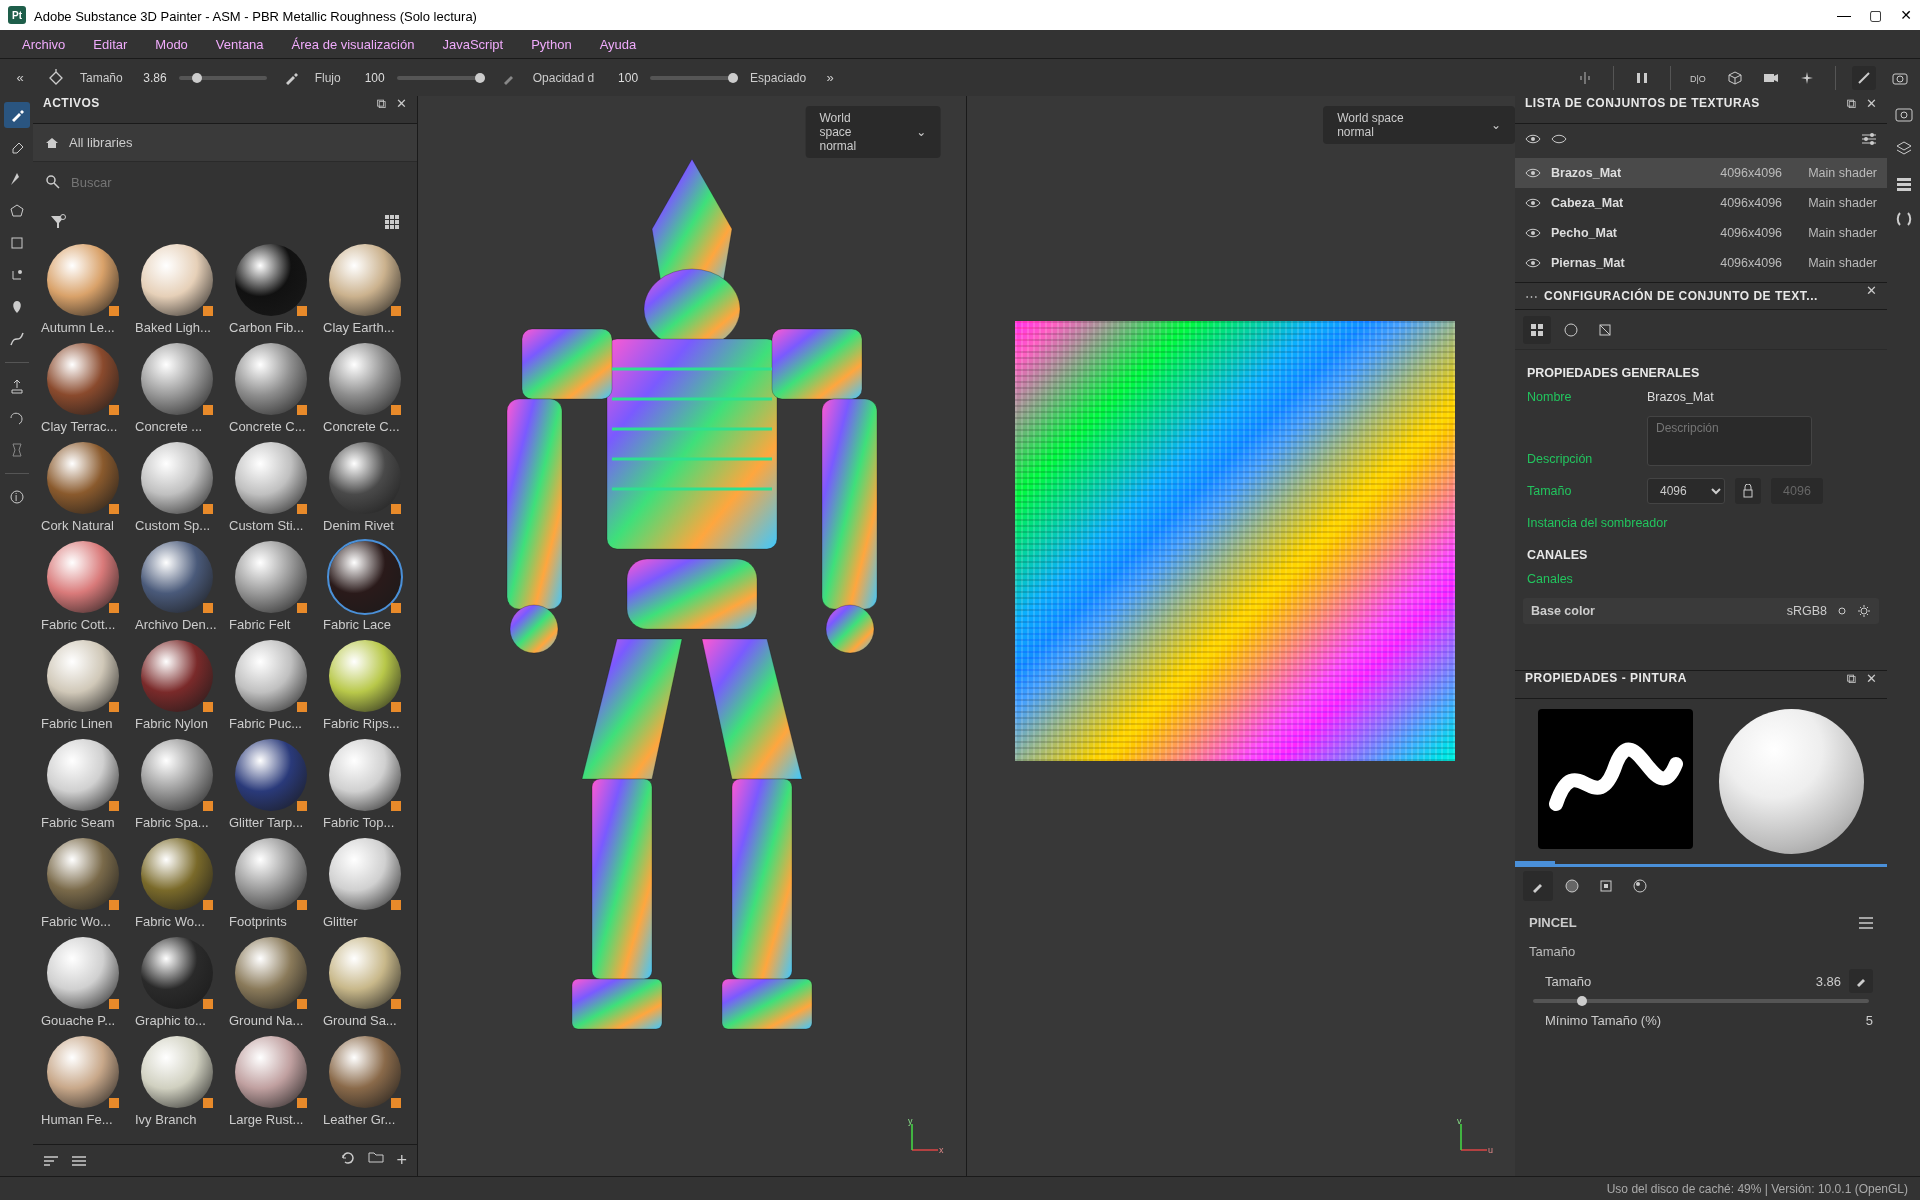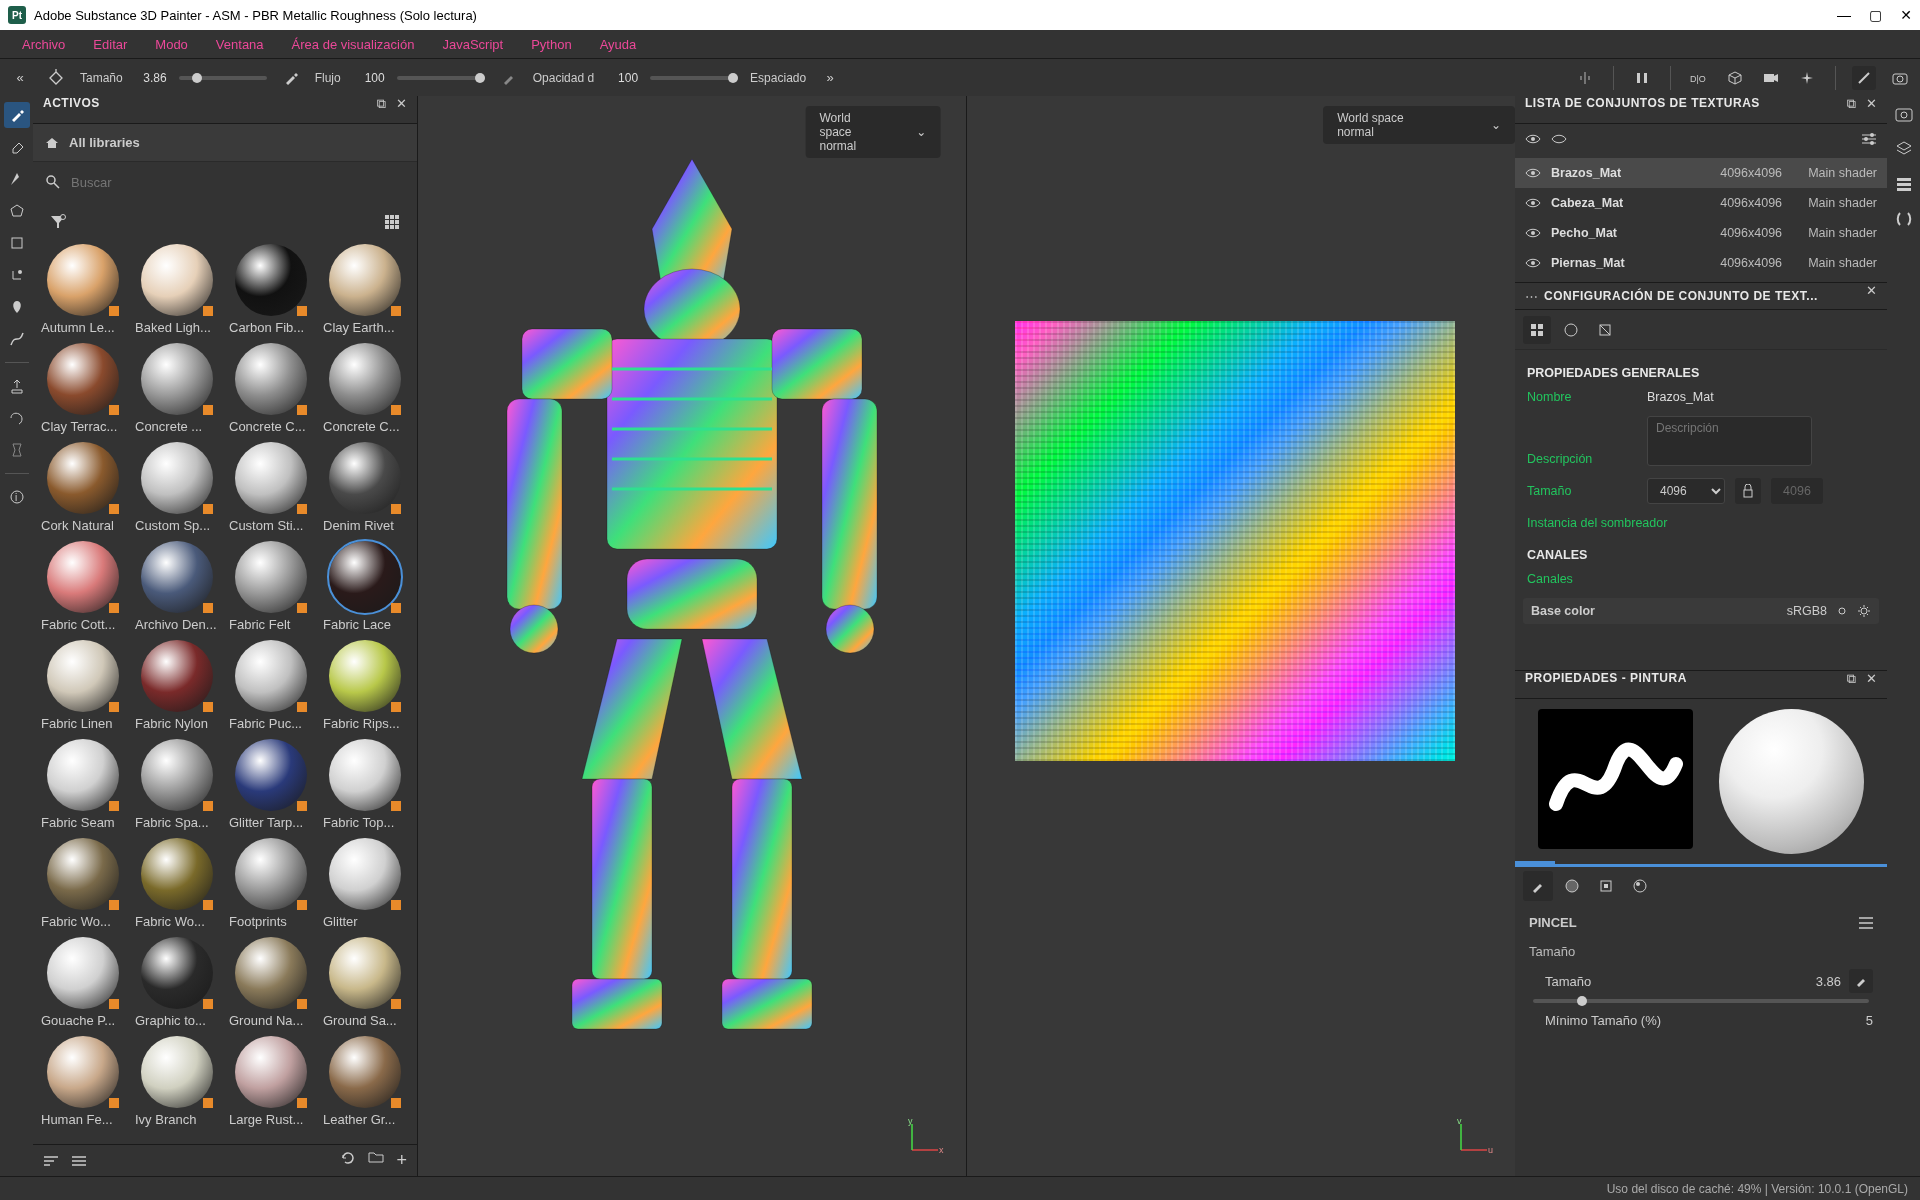--- a/index.html
+++ b/index.html
@@ -1,23 +1,23 @@
 <!DOCTYPE html>
 <html><head>
 <meta charset="utf-8">
 <style>
 *{box-sizing:border-box;margin:0;padding:0;font-family:'Segoe UI',Arial,sans-serif;user-select:none}
 html,body{width:1920px;height:1200px;overflow:hidden;background:#1a1a1a;color:#ccc;font-size:13px}
 .title-bar{height:30px;background:#fff;color:#000;display:flex;align-items:center;padding:0 8px;justify-content:space-between}
-.title-bar .left{display:flex;align-items:center;gap:8px}
+.title-bar .left{display:flex;align-items:flex-end;gap:8px}
 .title-bar .logo{width:18px;height:18px;background:#1e5e4a;border-radius:3px;display:flex;align-items:center;justify-content:center;color:#fff;font-size:10px;font-weight:bold}
 .title-bar .controls{display:flex;gap:18px;font-size:14px}
 .title-bar .controls span{cursor:pointer}
 .menu-bar{height:28px;background:#333333;display:flex;align-items:center;padding:0 10px;gap:4px}
-.menu-bar .item{padding:4px 12px;color:#ec4899;cursor:pointer;font-size:13px}
+.menu-bar .item{padding:4px 12px;color:#f0abfc;cursor:pointer;font-size:13px}
 .tool-options{height:38px;background:#333333;border-top:1px solid #1a1a1a;display:flex;align-items:center;padding:0 8px;gap:12px}
 .tool-options .grp{display:flex;align-items:center;gap:6px}
 .tool-options .lbl{font-size:12px;color:#ccc}
 .tool-options .val{font-size:12px;color:#ddd;text-align:right;width:38px}
 .tool-options .slider{width:88px;height:4px;background:#555;border-radius:2px;position:relative}
 .tool-options .slider .knob{position:absolute;width:10px;height:10px;background:#ccc;border-radius:50%;top:-3px}
 .tool-options .ico-btn{width:24px;height:24px;display:flex;align-items:center;justify-content:center;cursor:pointer;color:#ccc;border-radius:3px}
 .tool-options .divider{width:1px;height:24px;background:#555;margin:0 4px}
 .body-row{display:flex;height:calc(1200px - 30px - 28px - 38px - 24px)}
 .left-rail{width:33px;background:#333333;display:flex;flex-direction:column;align-items:center;padding-top:6px;gap:6px}
@@ -291,21 +291,21 @@
         <span>⧉</span>
         <span>✕</span>
       </div>
     </div>
     <div class="lib-row">
       <span class="home">
           <svg width="14" height="14">
             <path d="M7 2 L13 7 L11 7 L11 12 L3 12 L3 7 L1 7 Z" fill="#ccc"></path>
           </svg>
         </span>
-      <span style="font-weight:bold">All libraries</span>
+      <span style="font-weight:normal">All libraries</span>
     </div>
     <div class="search-row">
       <span>
           <svg width="16" height="16">
             <circle cx="6" cy="6" r="4" stroke="#ccc" fill="none" stroke-width="1.5"></circle>
             <path d="M9 9 L14 14" stroke="#ccc" stroke-width="1.5"></path>
           </svg>
         </span>
       <input placeholder="Buscar" style="">
     </div>

